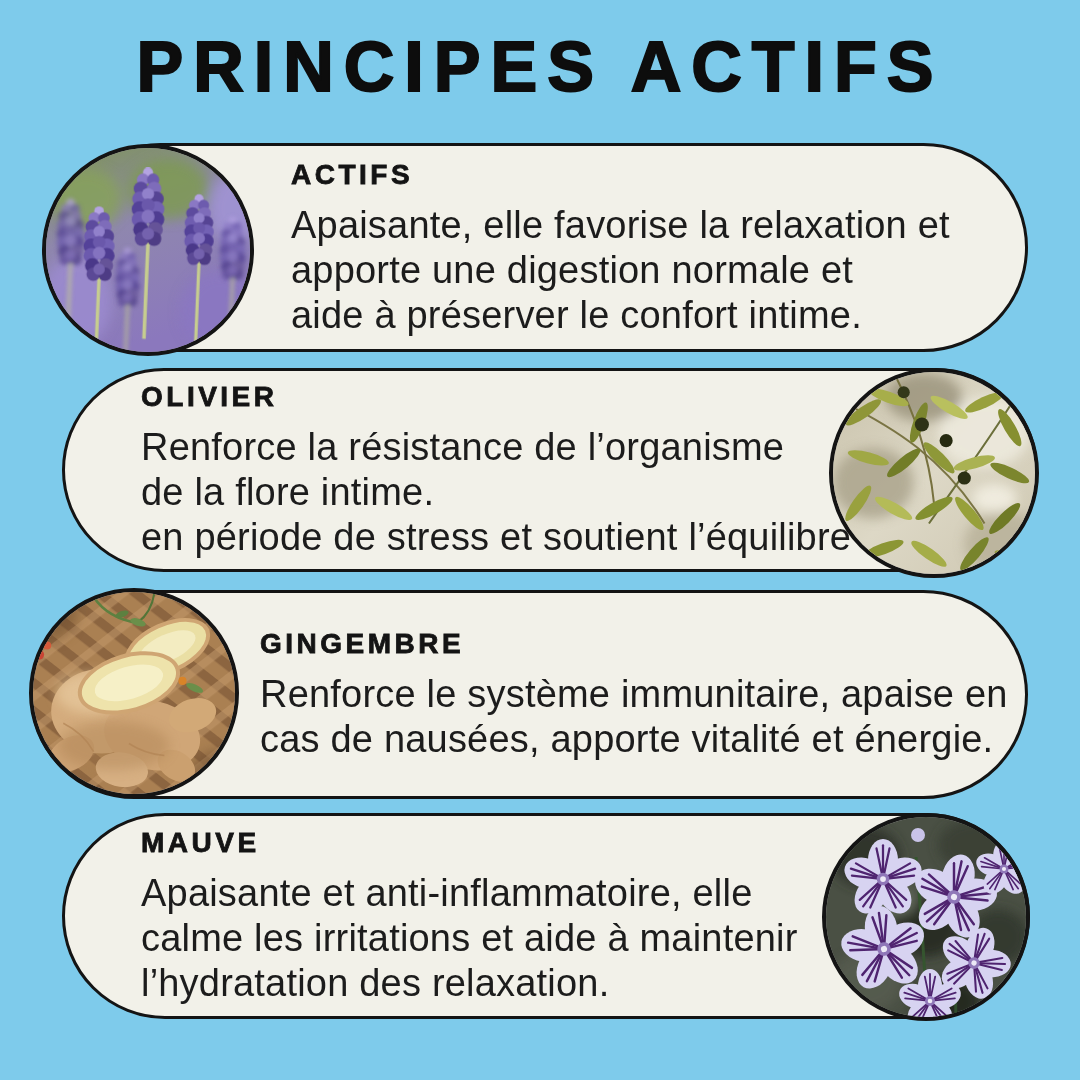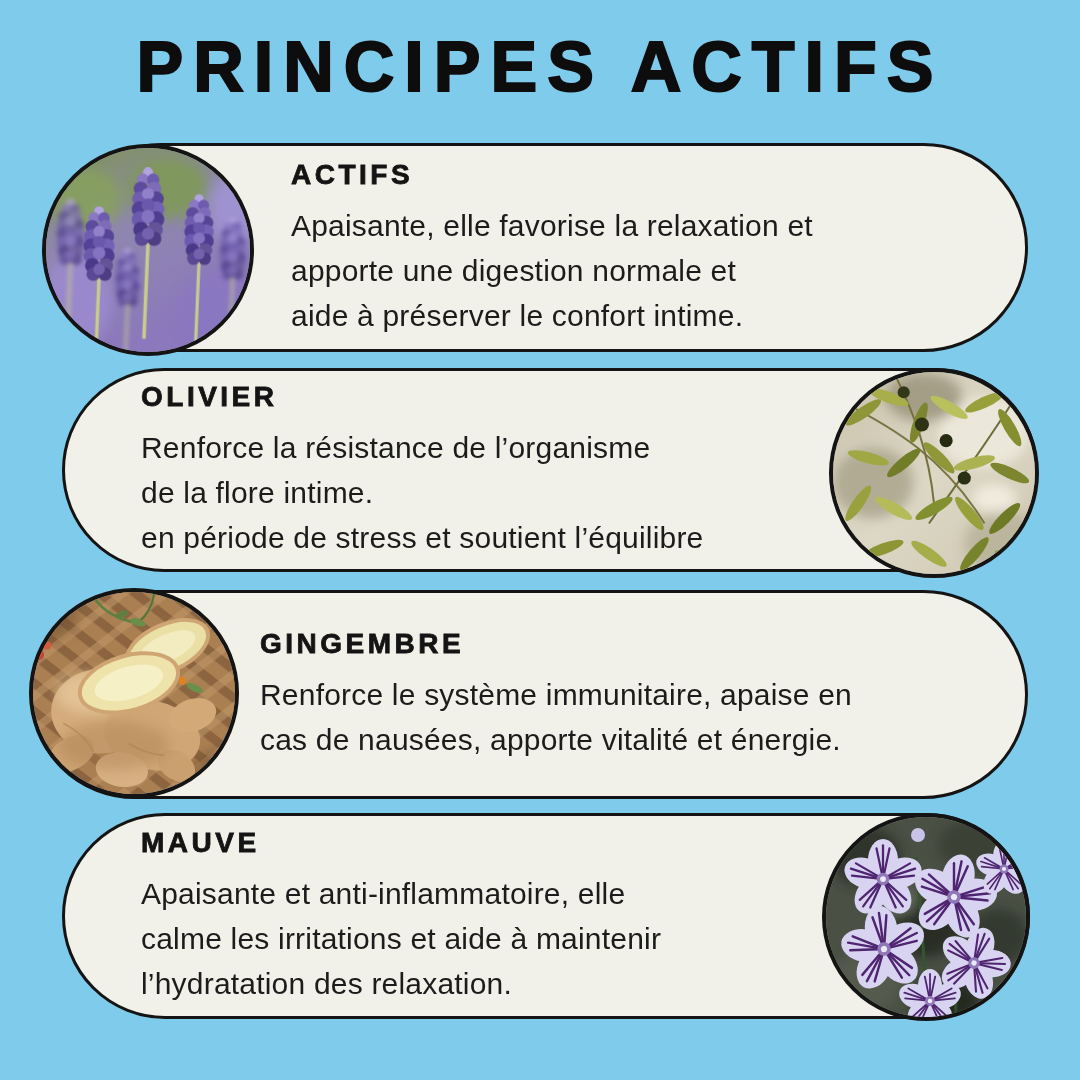--- a/index.html
+++ b/index.html
@@ -25,21 +25,21 @@
   .card-text{position:absolute;top:50%;transform:translateY(-50%);}
   .card-1 .card-text{left:232px;}
   .card-2 .card-text{left:76px;}
   .card-3 .card-text{left:227px;}
   .card-4 .card-text{left:76px;}
   .card-title{
     margin:0 0 12px 0;font-size:28px;font-weight:800;letter-spacing:3.5px;
     color:#141414;-webkit-text-stroke:0.8px #141414;
   }
   .card-line{
-    margin:0;font-size:30px;line-height:45px;color:#1c1c1c;
+    margin:0;font-size:38px;line-height:45px;color:#1c1c1c;
     letter-spacing:0.2px;white-space:nowrap;
   }
   .photo{
     position:absolute;border-radius:50%;border:4px solid #141414;
     overflow:hidden;box-sizing:border-box;background:#9a9a9a;
   }
   .photo svg{display:block;width:100%;height:100%;}
   .photo-1{left:42px;top:144px;width:212px;height:212px;}
   .photo-2{left:829px;top:368px;width:210px;height:210px;}
   .photo-3{left:29px;top:588px;width:210px;height:210px;}

